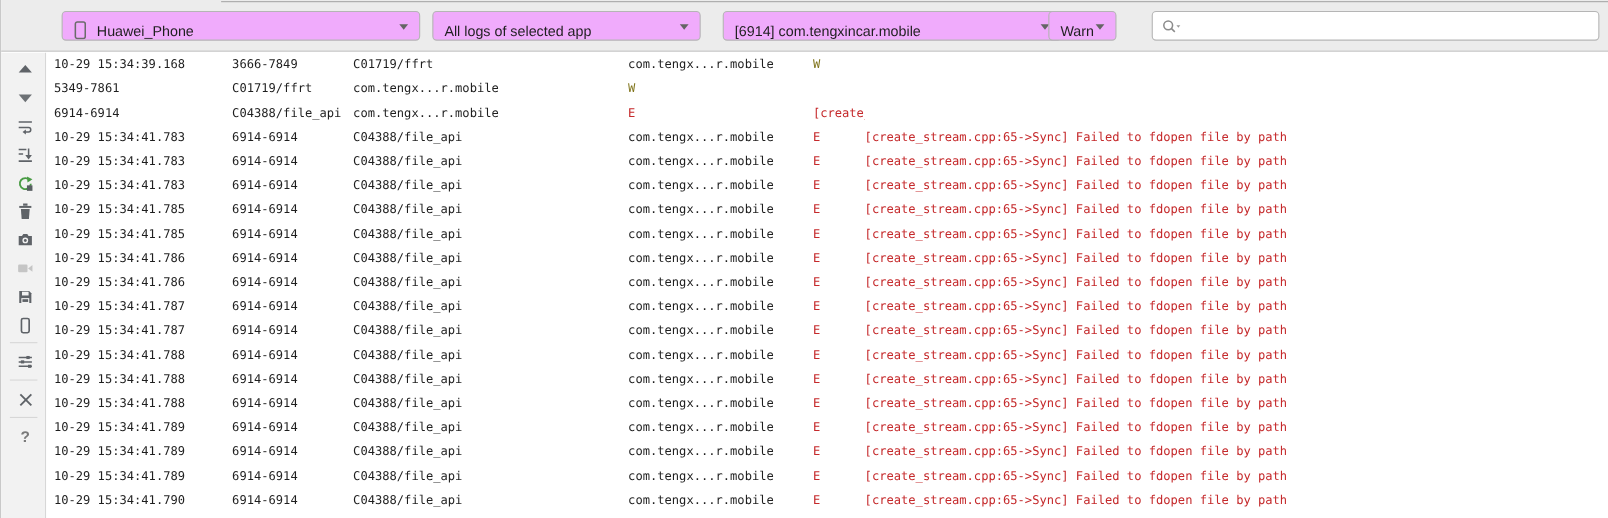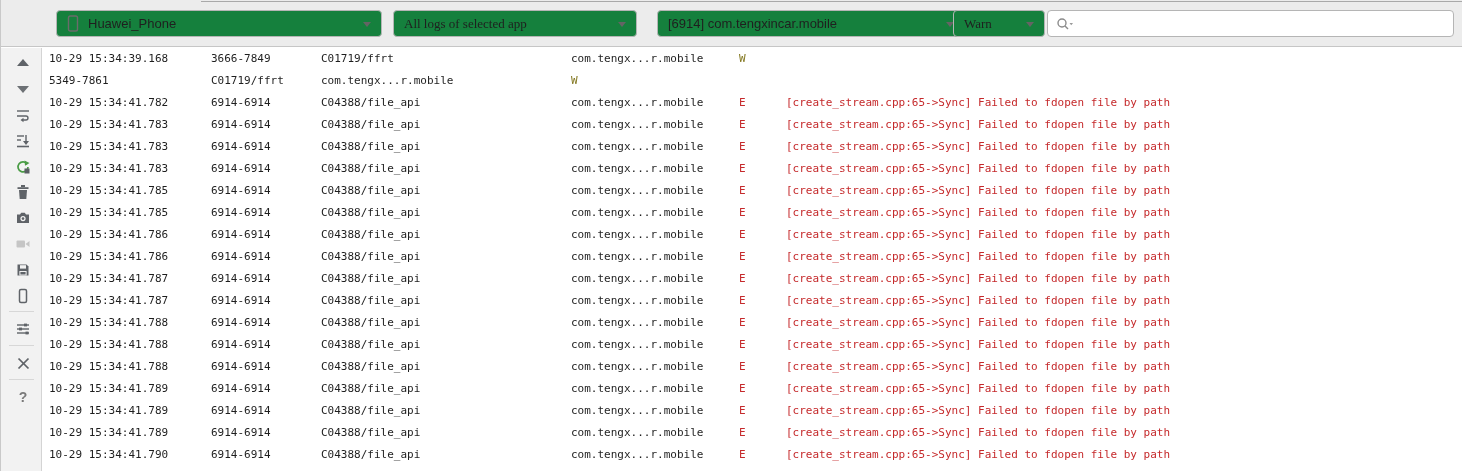--- a/index.html
+++ b/index.html
@@ -6,31 +6,31 @@
   html,body { width:1462px; height:471px; overflow:hidden; background:#fff;
               font-family:"Liberation Sans", sans-serif; }
   .app { position:relative; width:1462px; height:471px; background:#fff;
          border-left:1px solid #c9c9c9; overflow:hidden; }
 
   
   .topbar { position:absolute; left:0; top:0; width:1462px; height:47px;
             background:#ececec; border-bottom:1px solid #c6c6c6; }
   .top-edge { position:absolute; left:200px; top:1px; width:1262px; height:1px;
               background:#a9a9a9; }
-  .combo { position:absolute; top:10px; height:27px; background:#15803d;
+  .combo { position:absolute; top:10px; height:27px; background:#f0abfc;
            border:1px solid #b5b5b5; border-radius:4px; display:flex;
-           align-items:center; padding:0 26px 0 10px; font-size:13px;
+           align-items:flex-end; padding:0 26px 0 10px; font-size:13px;
            color:#1f1f1f; cursor:default; }
   .combo .arrow { position:absolute; right:10px; top:11px; width:0; height:0;
                   border-left:4.5px solid transparent; border-right:4.5px solid transparent;
                   border-top:5.5px solid #646464; }
   .combo-device  { left:55px;  width:326px; }
-  .combo-source  { left:392px; width:244px;font-family:Liberation Serif, serif; }
+  .combo-source  { left:392px; width:244px; }
   .combo-process { left:656px; width:308px; }
-  .combo-level   { left:952px; width:92px;font-family:Liberation Serif, serif;  }
+  .combo-level   { left:952px; width:62px;  }
   .combo-device .dev-icon { margin-right:9px; display:inline-flex; }
   .searchbox { position:absolute; left:1046px; top:10px; width:407px; height:27px;
                background:#fff; border:1px solid #b5b5b5; border-radius:4px;
                display:flex; align-items:center; padding:0 8px; }
   .searchbox input { border:none; outline:none; flex:1; font-size:13px;
                      margin-left:6px; color:#1f1f1f; background:transparent;
                      font-family:"Liberation Sans", sans-serif; }
 
   
   .sidebar { position:absolute; left:0; top:48px; width:41px; height:423px;
@@ -195,21 +195,20 @@
         <span class="c-pkg">com.tengx...r.mobile</span>
         <span class="c-level">W</span>
       </div>
       <div class="log-row sev-warn">
         <span class="c-pid">5349-7861</span>
         <span class="c-tag">C01719/ffrt</span>
         <span class="c-pkg">com.tengx...r.mobile</span>
         <span class="c-level">W</span>
       </div>
       <div class="log-row sev-error">
-        <span class="c-ts">10-29 15:34:41.782</span>
         <span class="c-pid">6914-6914</span>
         <span class="c-tag">C04388/file_api</span>
         <span class="c-pkg">com.tengx...r.mobile</span>
         <span class="c-level">E</span>
         <span class="c-msg">[create_stream.cpp:65-&gt;Sync] Failed to fdopen file by path</span>
       </div>
       <div class="log-row sev-error">
         <span class="c-ts">10-29 15:34:41.783</span>
         <span class="c-pid">6914-6914</span>
         <span class="c-tag">C04388/file_api</span>

